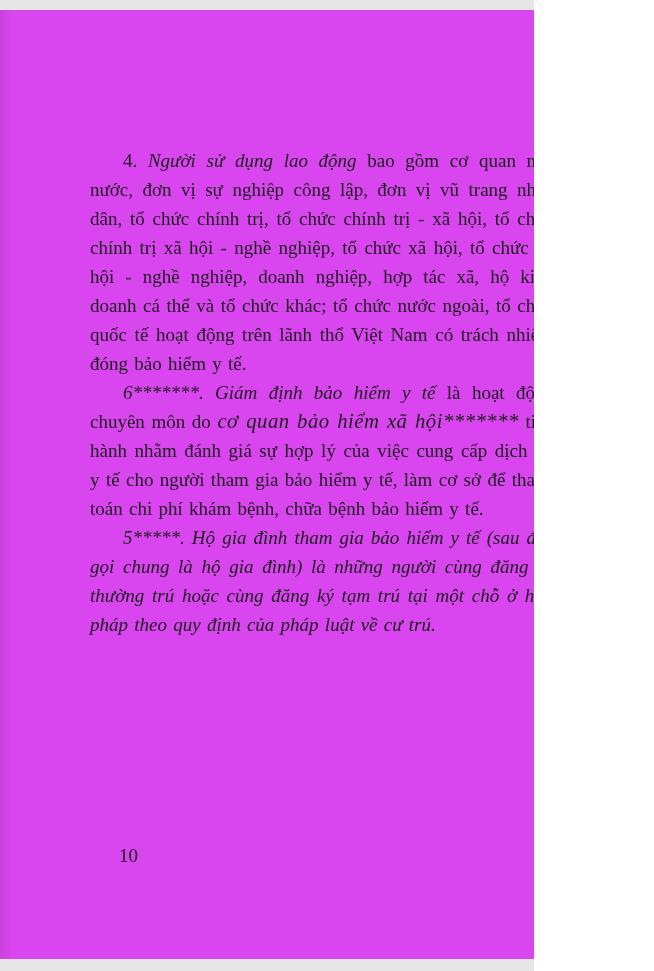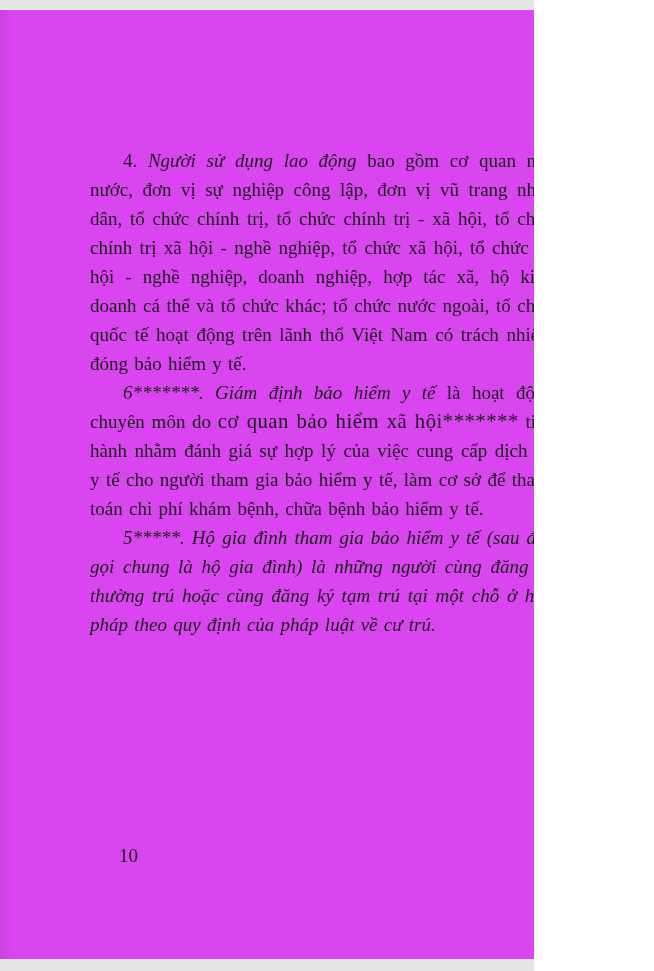--- a/index.html
+++ b/index.html
@@ -45,20 +45,21 @@
   }
   .para {
     margin: 0;
     padding: 0;
     text-indent: 33px;
     word-spacing: 1.5px;
   }
   .run-normal { font-style: normal; }
   .run-italic { font-style: italic; }
   .run-italic-large {
+    font-style: italic;
     font-size: 1.09em;
     letter-spacing: 0.5px;
   }
   .page-number {
     position: absolute;
     left: 95px;
     top: 841px;
     color: #1c1c1c;
     font-size: 19px;
     line-height: 29px;

